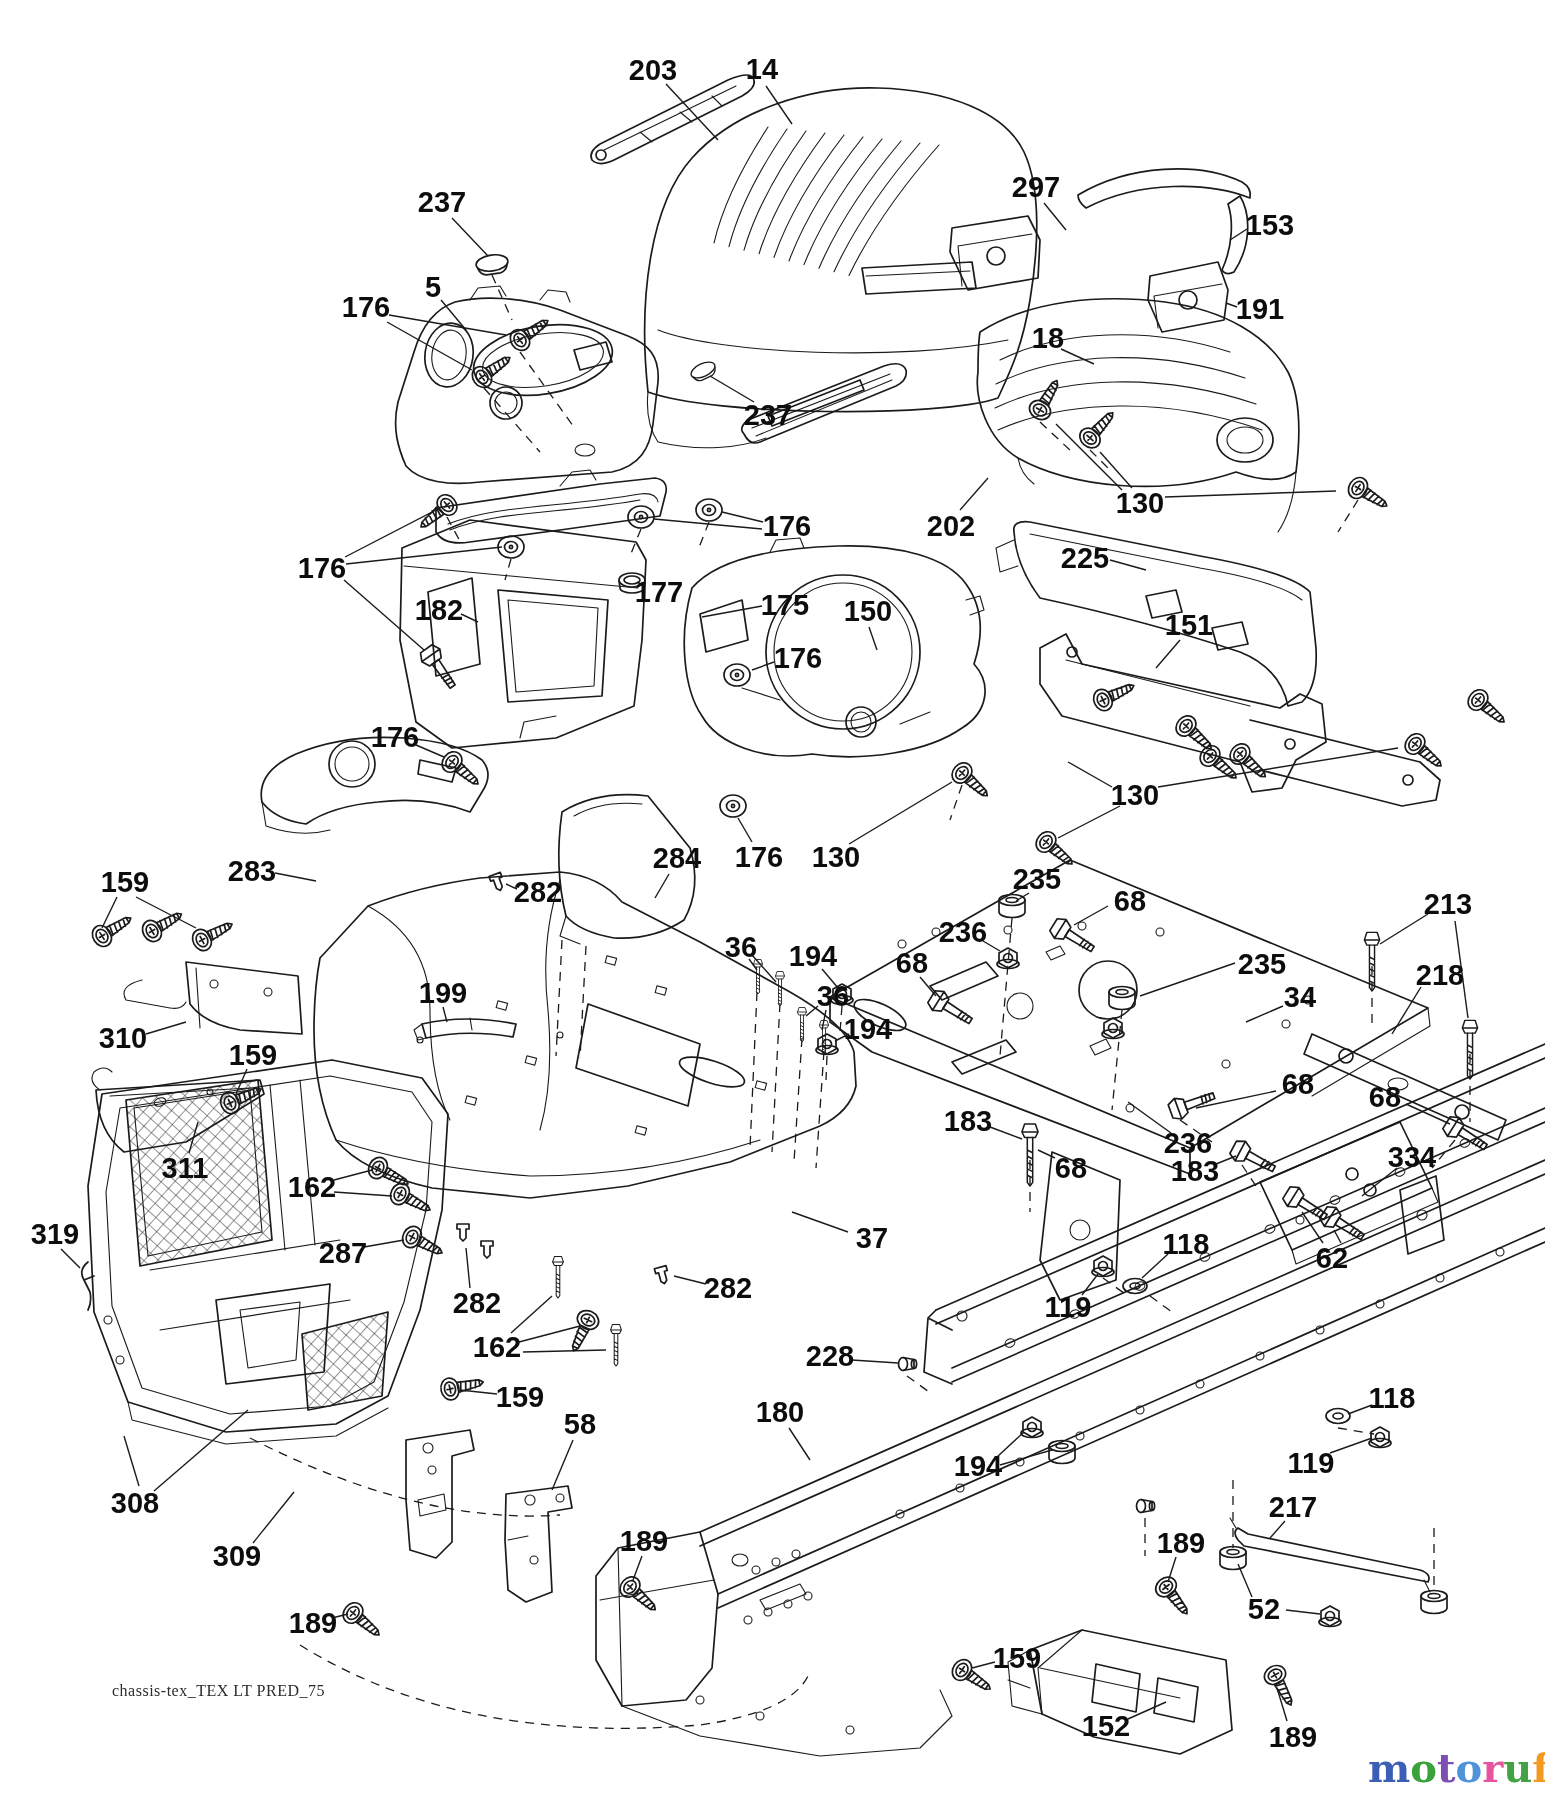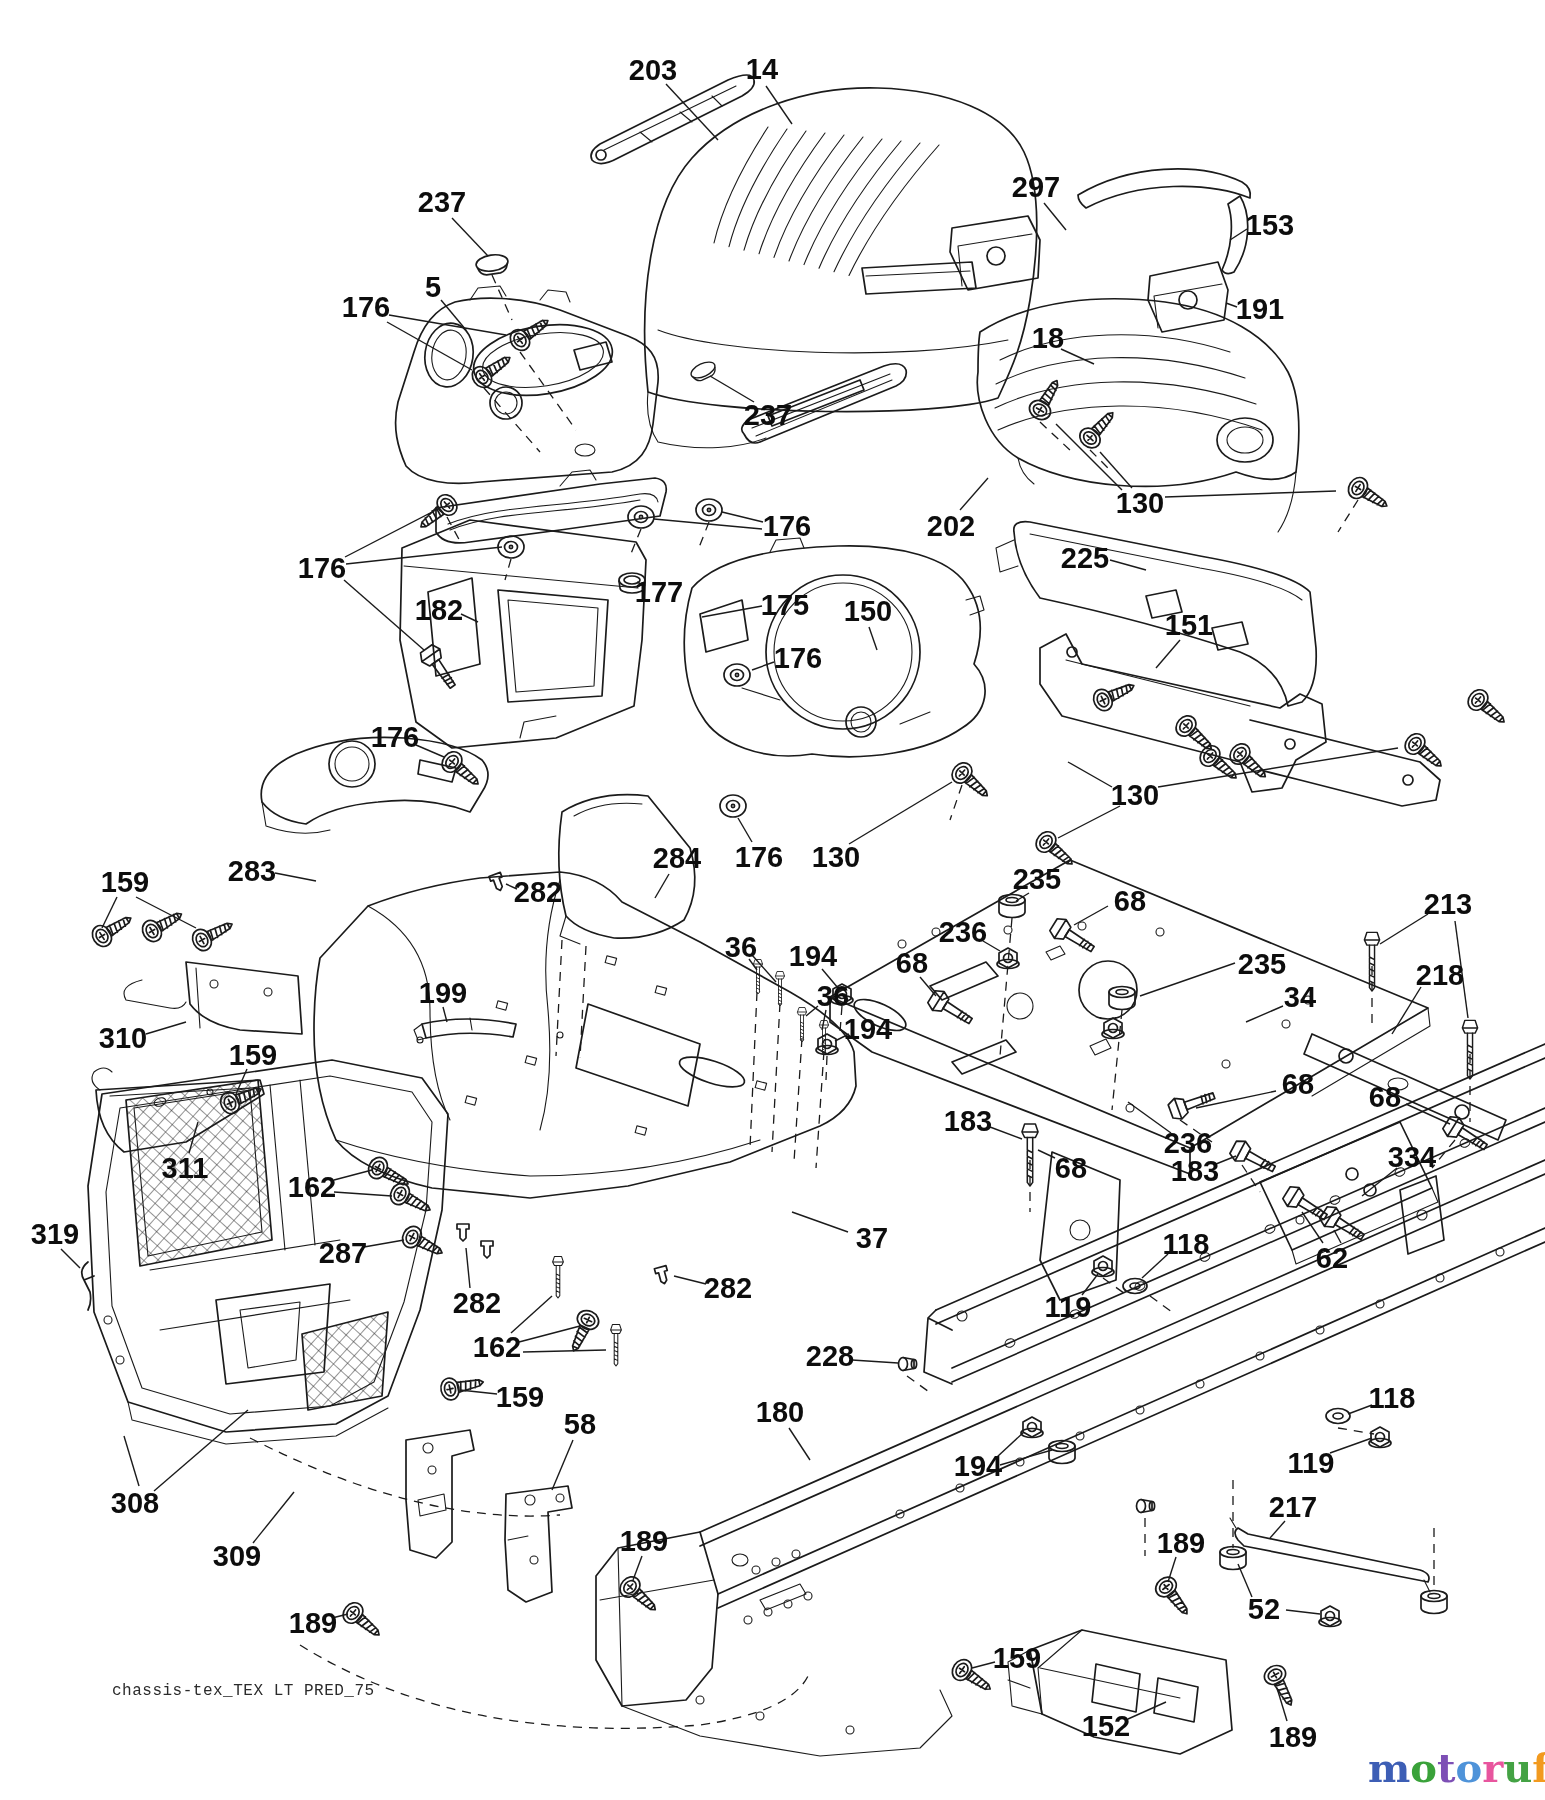--- a/index.html
+++ b/index.html
@@ -5,21 +5,21 @@
   html,body{margin:0;padding:0;background:#ffffff;}
   #stage{position:relative;width:1545px;height:1800px;background:#ffffff;overflow:hidden;
          font-family:"Liberation Sans",sans-serif;}
   svg{position:absolute;left:0;top:0;}
   .part{fill:none;stroke:#1b1b1b;stroke-width:1.7;stroke-linecap:round;stroke-linejoin:round;}
   .thin{stroke-width:1.1;}
   .lbl{font-family:"Liberation Sans",sans-serif;font-weight:700;font-size:29px;fill:#0d0d0d;}
   .leader{stroke:#1b1b1b;stroke-width:1.4;fill:none;}
   .dash{stroke:#1b1b1b;stroke-width:1.3;fill:none;stroke-dasharray:9 7;}
   #footer-text{position:absolute;left:112px;top:1682px;font-size:16px;color:#2b2b2b;
-               font-family:Liberation Mono, monospace;letter-spacing:.5px;}
+               font-family:Liberation Serif, serif;letter-spacing:.5px;}
   #watermark{position:absolute;left:1368px;top:1748px;white-space:nowrap;
              font-family:"DejaVu Serif",serif;font-weight:700;font-size:40px;line-height:40px;}
 </style>
 </head>
 <body>
 
 <div id="stage">
 
 <svg viewBox="0 0 1545 1800" width="1545" height="1800">
   <defs>

